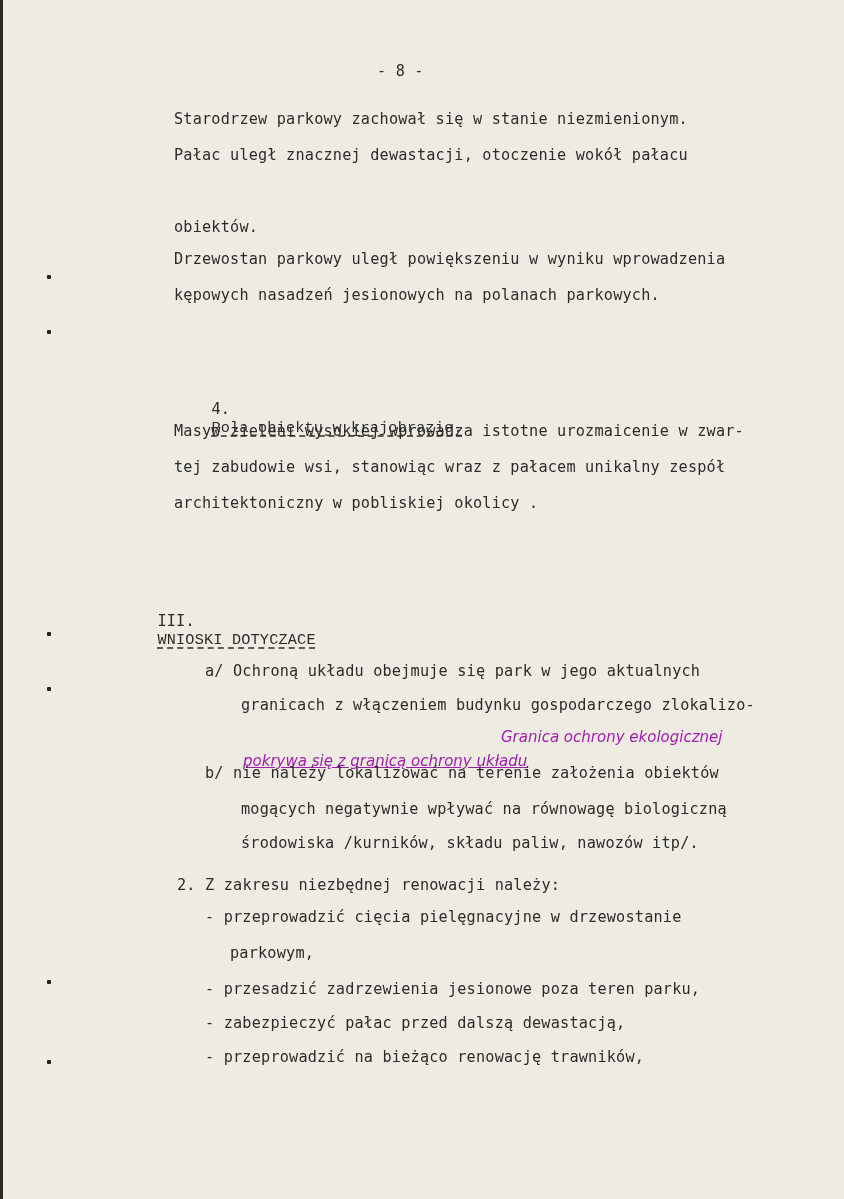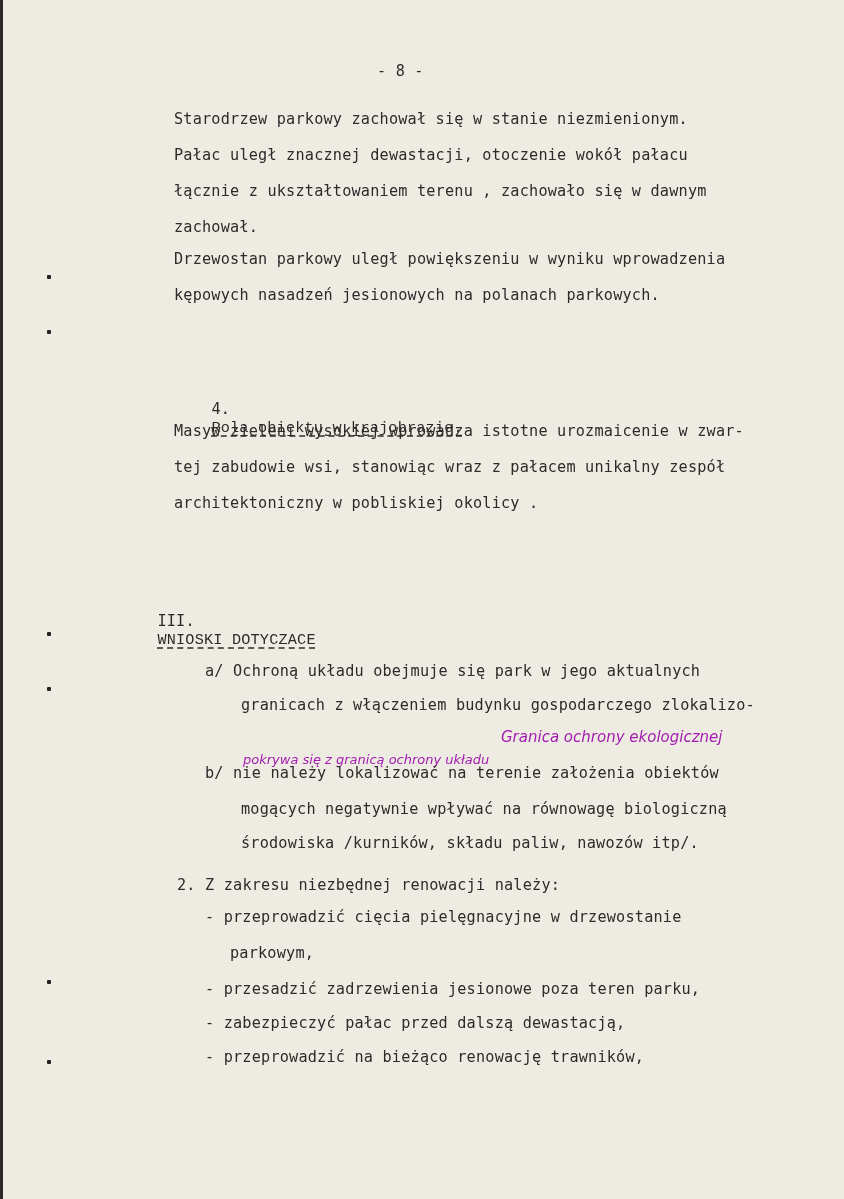--- a/index.html
+++ b/index.html
@@ -24,43 +24,42 @@
 </style>
 </head>
 <body>
 
 <div class="page">
 
   <div class="line" style="left:374px;top:62px;">- 8 -</div>
 
   <div class="line" style="left:171px;top:110px;">Starodrzew parkowy zachował się w stanie niezmienionym.</div>
   <div class="line" style="left:171px;top:146px;">Pałac uległ znacznej dewastacji, otoczenie wokół pałacu</div>
-  <div class="line" style="left:171px;top:182px;">łącznie z ukształtowaniem terenu , zachowało się w dawnym</div>
-  <div class="line" style="left:171px;top:218px;">zachował.</div>
+  <div class="line" style="left:171px;top:218px;">obiektów.</div>
   <div class="line" style="left:171px;top:250px;">Drzewostan parkowy uległ powiększeniu w wyniku wprowadzenia</div>
   <div class="line" style="left:171px;top:286px;">kępowych nasadzeń jesionowych na polanach parkowych.</div>
 
   <div class="line" style="left:171px;top:382px;">
     <span>4.</span>
     <span class="u">Rola obiektu w krajobrazie.</span>
   </div>
   <div class="line" style="left:171px;top:422px;">Masyw zieleni wysokiej wprowadza istotne urozmaicenie w zwar-</div>
   <div class="line" style="left:171px;top:458px;">tej zabudowie wsi, stanowiąc wraz z pałacem unikalny zespół</div>
   <div class="line" style="left:171px;top:494px;">architektoniczny w pobliskiej okolicy .</div>
 
   <div class="line" style="left:117px;top:594px;">
     <span>III.</span>
     <span class="u">WNIOSKI DOTYCZACE</span>
   </div>
 
   <div class="line" style="left:202px;top:662px;">a/ Ochroną układu obejmuje się park w jego aktualnych</div>
   <div class="line" style="left:238px;top:696px;">granicach z włączeniem budynku gospodarczego zlokalizo-</div>
 
   <div class="hand" style="left:498px;top:728px;font-size:15px;">Granica ochrony ekologicznej</div>
-  <div class="hand" style="left:240px;top:752px;font-size:13px;">pokrywa się z granicą ochrony układu</div>
+  <div class="hand" style="left:240px;top:752px;font-size:15px;text-decoration:underline;">pokrywa się z granicą ochrony układu</div>
 
   <div class="line" style="left:202px;top:764px;text-align:right;">b/ nie należy lokalizować na terenie założenia obiektów</div>
   <div class="line" style="left:238px;top:800px;">mogących negatywnie wpływać na równowagę biologiczną</div>
   <div class="line" style="left:238px;top:834px;">środowiska /kurników, składu paliw, nawozów itp/.</div>
 
   <div class="line" style="left:174px;top:876px;">2. Z zakresu niezbędnej renowacji należy:</div>
   <div class="line" style="left:202px;top:908px;">- przeprowadzić cięcia pielęgnacyjne w drzewostanie</div>
   <div class="line" style="left:217px;top:944px;margin-left:10px;">parkowym,</div>
   <div class="line" style="left:202px;top:980px;">- przesadzić zadrzewienia jesionowe poza teren parku,</div>
   <div class="line" style="left:202px;top:1048px;">- przeprowadzić na bieżąco renowację trawników,</div>

